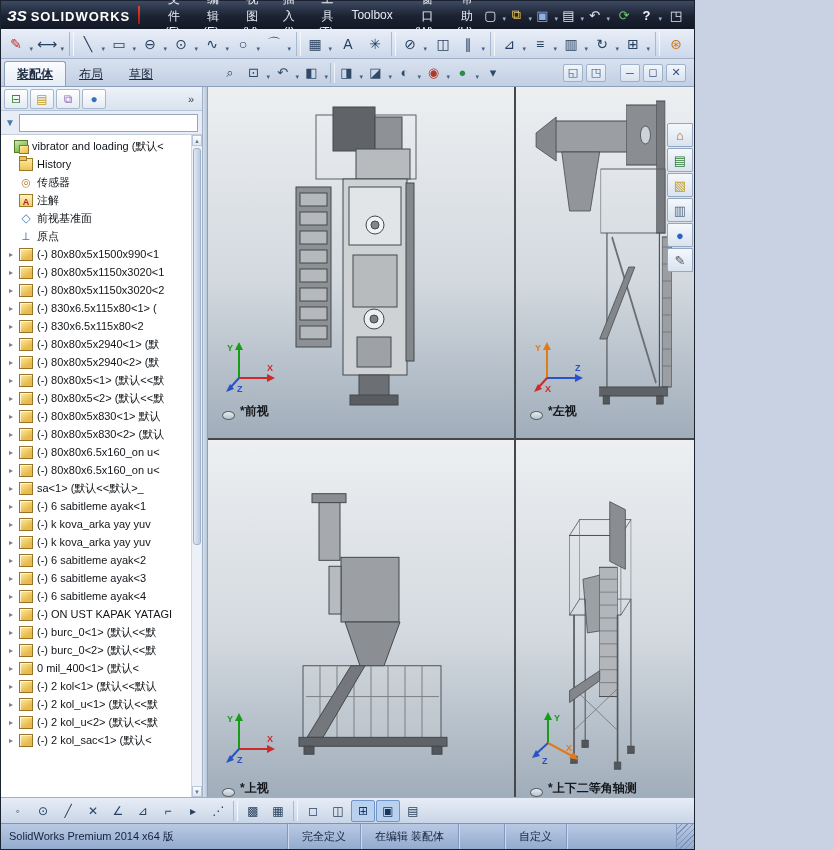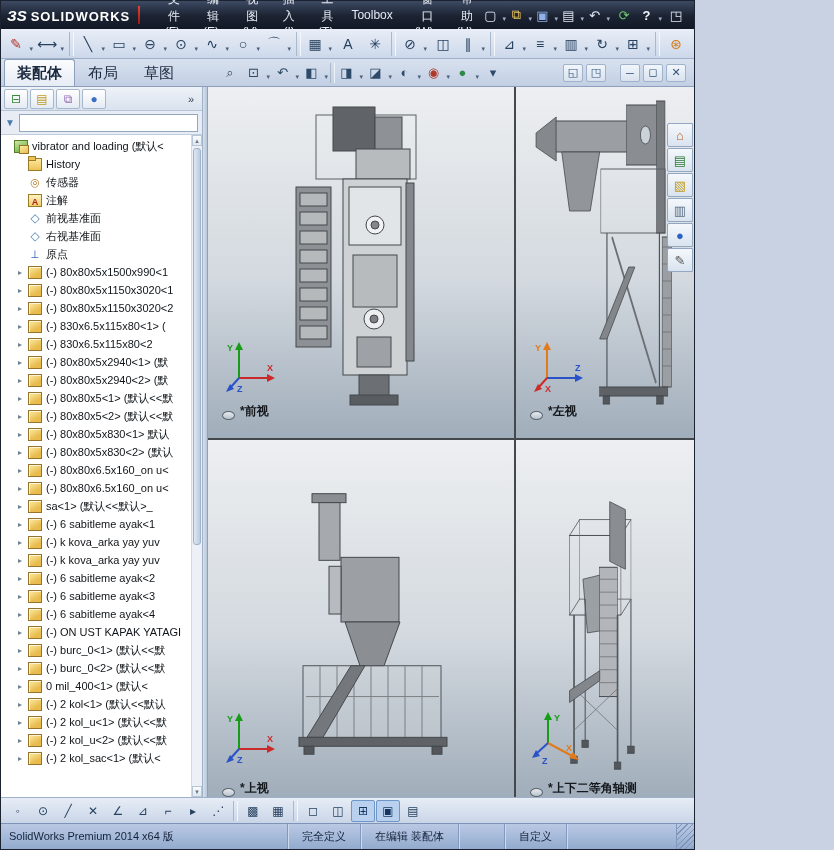--- a/index.html
+++ b/index.html
@@ -30,21 +30,21 @@
 .tbi.dd{width:30px;padding-right:8px;}
 .tbi.dd::after{content:"▾";position:absolute;right:2px;bottom:4px;font-size:7px;color:#4a617f;}
 .tbi.sep{width:5px;height:24px;padding:0;margin:0 2px;border-left:1px solid #aab8cc;border-right:1px solid #f4f8fd;border-radius:0;}
 .tbi.sep::after{content:none;}
 .toolbar1 .tbi:nth-of-type(1) .g{color:#b8342a;}
 .toolbar1 .tbi:last-of-type .g{color:#d07818;}
 
 
 .ribbonrow{height:28px;flex:none;background:linear-gradient(#d8e1ef,#c2cfe3);display:flex;align-items:center;border-bottom:1px solid #8ca0bd;}
 .cm-tabs{width:207px;flex:none;display:flex;align-items:flex-end;height:100%;padding:3px 0 0 3px;}
-.cm-tab{padding:4px 12px 3px;font-size:15px;color:#1c2a40;border:1px solid transparent;border-bottom:none;border-radius:3px 3px 0 0;}
+.cm-tab{padding:4px 12px 3px;font-size:12px;color:#1c2a40;border:1px solid transparent;border-bottom:none;border-radius:3px 3px 0 0;text-decoration:underline;}
 .cm-tab.active{background:linear-gradient(#fbfcfe,#e6ecf5);border-color:#8ca0bd;font-weight:bold;}
 .headsup{flex:1;display:flex;align-items:center;height:100%;padding-left:10px;gap:1px;}
 .hu-btn{width:24px;height:22px;flex:none;display:flex;align-items:center;justify-content:center;font-size:13px;color:#2f4a68;position:relative;border-radius:2px;}
 .hu-btn.dd{width:28px;padding-right:7px;}
 .hu-btn.dd::after{content:"▾";position:absolute;right:1px;bottom:3px;font-size:7px;color:#4a617f;}
 .hu-btn.sep{width:5px;height:20px;border-left:1px solid #a9b7ca;border-right:1px solid #eef3fa;border-radius:0;}
 .hu-btn.sep::after{content:none;}
 .headsup .hu-btn:nth-of-type(9) .g{color:#b03a2a;}
 .headsup .hu-btn:nth-of-type(10) .g{color:#2f8a4a;}
 .winctl{display:flex;align-items:center;gap:3px;padding:0 8px;}
@@ -59,21 +59,21 @@
 .pm-feat .g{color:#3a8a3a;}
 .pm-prop .g{color:#c09a20;}
 .pm-conf .g{color:#9a6fb8;}
 .pm-disp .g{color:#3a6fc0;}
 .pm-expand{margin-left:auto;font-size:11px;color:#345;padding:0 5px;}
 .filter-row{height:24px;flex:none;display:flex;align-items:center;padding:2px 4px;background:#e8edf5;border-bottom:1px solid #c2cede;gap:4px;}
 .funnel{color:#4a7ab0;font-size:10px;}
 .filter-input{flex:1;height:18px;border:1px solid #93a7c0;background:#fff;font-size:11px;padding:0 3px;font-family:inherit;}
 .tree-wrap{flex:1;display:flex;min-height:0;background:#fff;}
 .tree{flex:1;overflow:hidden;padding-top:2px;background:#fff;min-width:0;}
-.trow{display:flex;align-items:center;height:18px;padding-left:17px;white-space:nowrap;font-size:11px;color:#101418;}
+.trow{display:flex;align-items:center;height:18px;padding-left:8px;white-space:nowrap;font-size:11px;color:#101418;}
 .trow.t-root{padding-left:3px;}
 .tw{width:10px;flex:none;font-size:8px;color:#6e7f92;}
 .tlabel{overflow:hidden;}
 .ticon{width:14px;height:13px;flex:none;margin-right:4px;position:relative;text-align:center;line-height:13px;font-size:11px;}
 .ic-part{background:linear-gradient(150deg,#fdeca2,#e9bb4e 70%);border:1px solid #97742a;box-shadow:inset 1px 1px 0 rgba(255,255,255,.7);}
 .ic-assembly{background:linear-gradient(150deg,#cde8a8,#84ba52 70%);border:1px solid #567d2b;}
 .ic-assembly::after{content:"";position:absolute;right:-2px;bottom:-2px;width:8px;height:7px;background:linear-gradient(150deg,#fdeca2,#e9bb4e);border:1px solid #97742a;}
 .ic-history{background:linear-gradient(#ffe9a0,#edc257);border:1px solid #9a7b26;}
 .ic-history::before{content:"";position:absolute;left:-1px;top:-3px;width:6px;height:3px;background:#edc257;border:1px solid #9a7b26;}
 .ic-sensors::before{content:"◎";color:#b4781c;}
@@ -420,25 +420,20 @@
               <span class="tlabel">注解</span>
             </div>
 
             <div class="trow">
               <span class="tw"></span>
               <span class="ticon ic-plane"></span>
               <span class="tlabel">前视基准面</span>
             </div>
 
 
-            <div class="trow">
-              <span class="tw"></span>
-              <span class="ticon ic-plane"></span>
-              <span class="tlabel">右视基准面</span>
-            </div>
 
             <div class="trow">
               <span class="tw"></span>
               <span class="ticon ic-origin"></span>
               <span class="tlabel">原点</span>
             </div>
 
             <div class="trow">
               <span class="tw">▸</span>
               <span class="ticon ic-part"></span>

